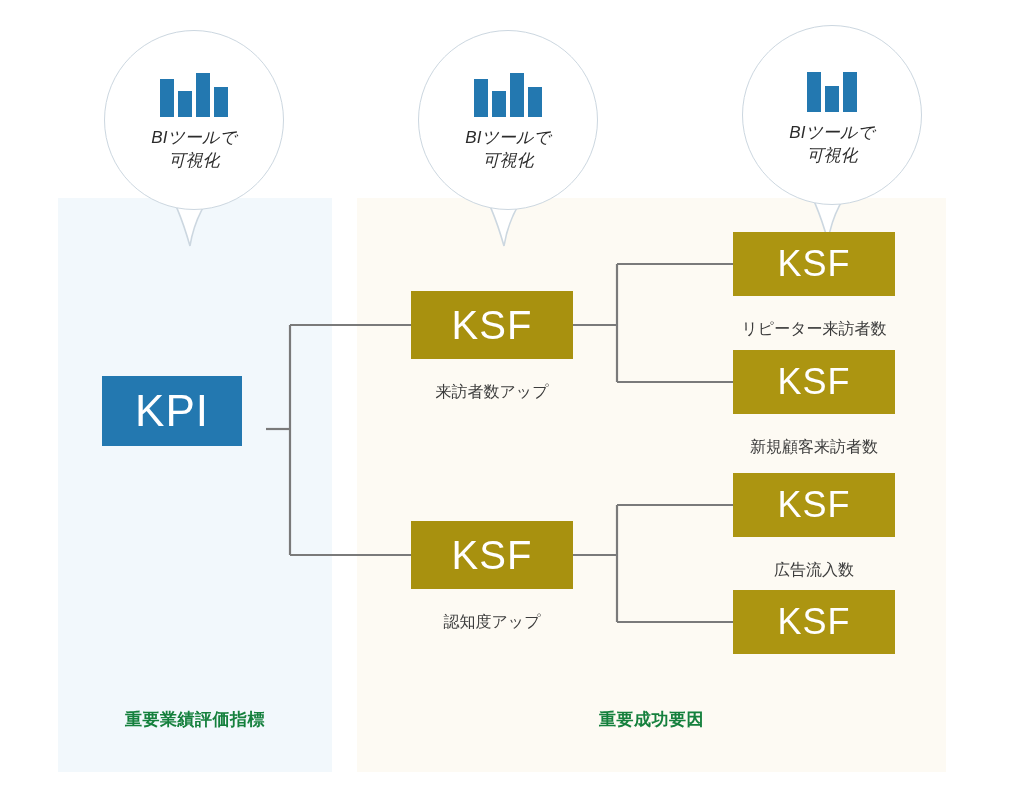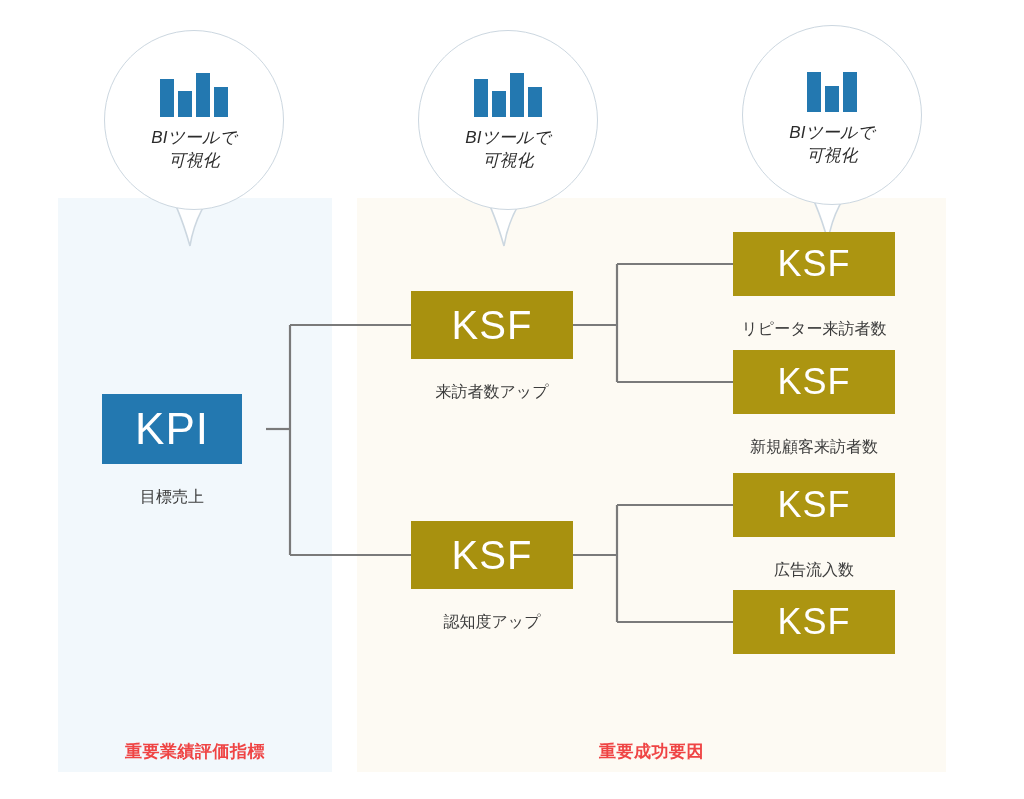--- a/index.html
+++ b/index.html
@@ -35,25 +35,24 @@
     left: 357px;
     top: 198px;
     width: 589px;
     height: 574px;
     background: #fdfaf3;
   }
   .panel-caption {
     position: absolute;
     font-size: 17px;
     font-weight: bold;
-    color: #ef4444;
+    color: #15803d;
     letter-spacing: 0.5px;
     white-space: nowrap;
     text-align: center;
-    margin-top: 32px;
   }
   #caption-kpi {
     left: 58px;
     top: 708px;
     width: 274px;
   }
   #caption-ksf {
     left: 357px;
     top: 708px;
     width: 589px;
@@ -101,21 +100,21 @@
   }
   .node-label {
     text-align: center;
     font-size: 16px;
     color: #3c3c3c;
     margin-top: 23px;
     white-space: nowrap;
   }
 
   
-  #node-kpi        { left: 102px; top: 394px; width: 140px; }
+  #node-kpi        { left: 102px; top: 376px; width: 140px; }
   #node-kpi .node-box { height: 70px; }
 
   #node-ksf-visit  { left: 411px; top: 291px; width: 162px; }
   #node-ksf-aware  { left: 411px; top: 521px; width: 162px; }
   #node-ksf-visit .node-box, #node-ksf-aware .node-box { height: 68px; }
 
   #node-leaf-repeat { left: 733px; top: 232px; width: 162px; }
   #node-leaf-new    { left: 733px; top: 350px; width: 162px; }
   #node-leaf-ad     { left: 733px; top: 473px; width: 162px; }
   #node-leaf-sns    { left: 733px; top: 590px; width: 162px; }
@@ -264,21 +263,20 @@
           <i style="height: 26px;"></i>
           <i style="height: 40px;"></i>
         </div>
       <div class="balloon-text">BIツールで
 可視化</div>
     </div>
   </div>
 
   <div class="node" id="node-kpi">
     <div class="node-box kpi">KPI</div>
-    <div class="node-label">目標売上</div>
   </div>
 
   <div class="node" id="node-ksf-visit">
     <div class="node-box ksf-mid">KSF</div>
     <div class="node-label">来訪者数アップ</div>
   </div>
 
   <div class="node" id="node-ksf-aware">
     <div class="node-box ksf-mid">KSF</div>
     <div class="node-label">認知度アップ</div>

